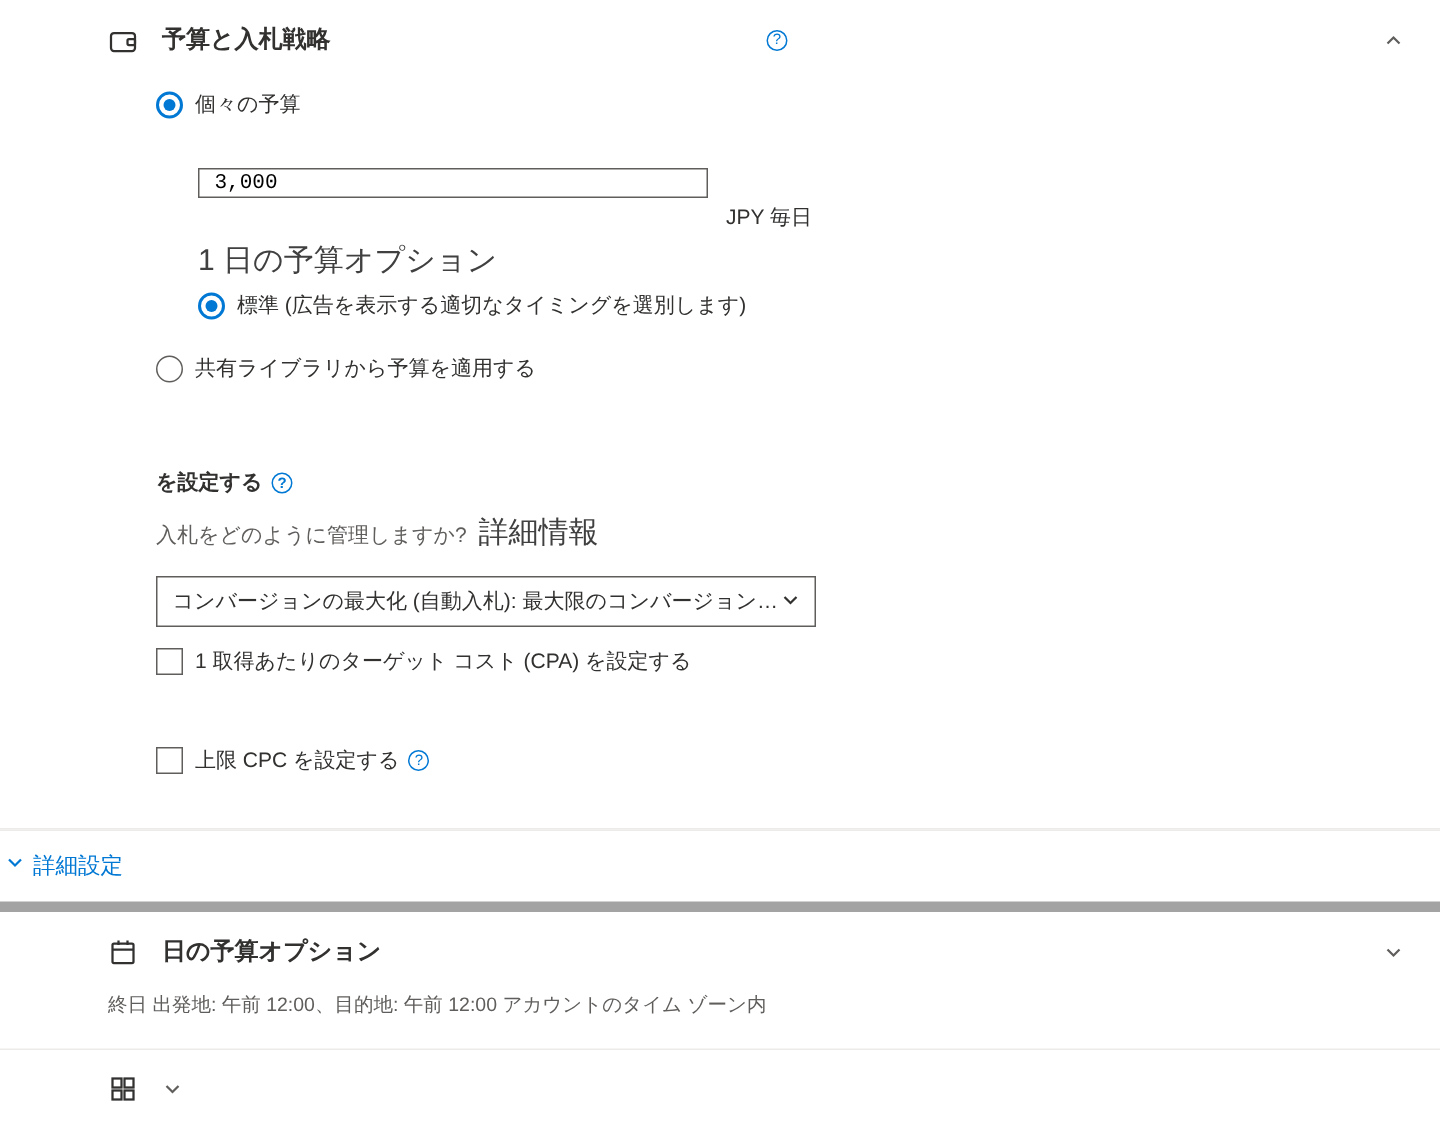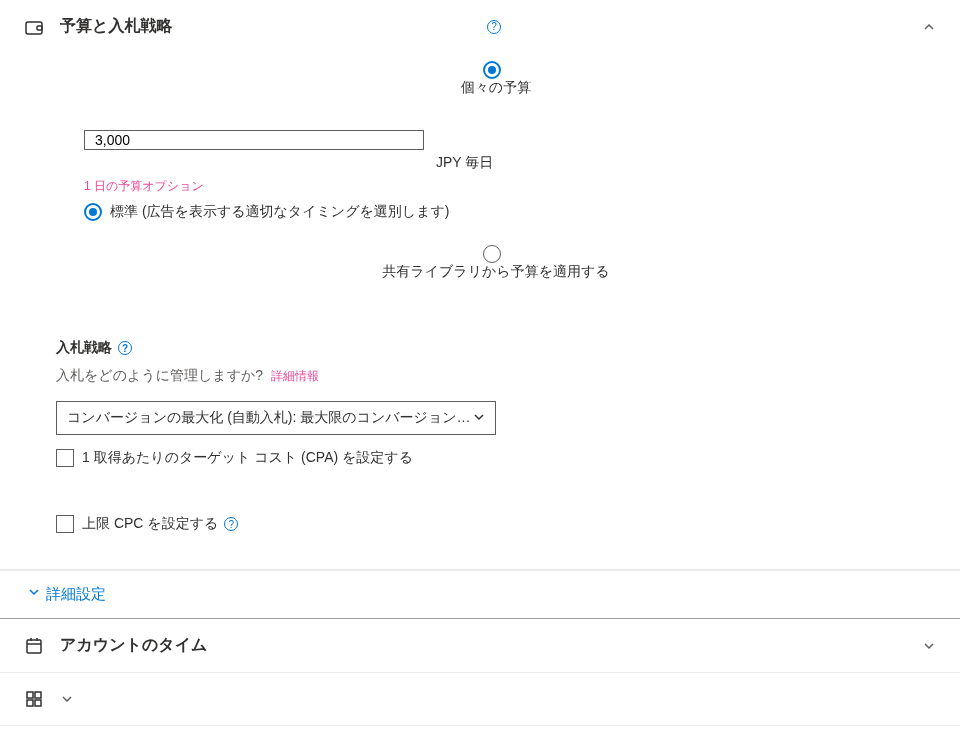--- a/index.html
+++ b/index.html
@@ -9,20 +9,21 @@
     }
     body {
       font-family: "Segoe UI", "Meiryo", sans-serif;
       font-size: 14px;
       color: #323130;
       background: #ffffff;
       width: 960px;
     }
     .section {
       border-bottom: 1px solid #edebe9;
+      padding-left: 48px;
     }
     .section-header {
       display: flex;
       align-items: center;
       padding: 16px 24px 16px 24px;
       cursor: pointer;
     }
     .section-icon {
       width: 20px;
       height: 20px;
@@ -60,21 +61,20 @@
     }
     .sched-body {
       padding: 0 24px 20px 24px;
       color: #605e5c;
       font-size: 13px;
     }
     .radio-row {
       display: flex;
       align-items: center;
       margin-bottom: 10px;
-      flex-direction: column;
     }
     .radio-circle {
       width: 18px;
       height: 18px;
       border-radius: 50%;
       margin-right: 8px;
       display: flex;
       align-items: center;
       justify-content: center;
       flex-shrink: 0;
@@ -98,31 +98,31 @@
       display: flex;
       align-items: center;
       margin-bottom: 6px;
     }
     .text-input {
       width: 340px;
       height: 20px;
       border: 1px solid #605e5c;
       padding: 0 10px;
       font-size: 14px;
-      font-family: Liberation Sans, sans-serif;
+      font-family: Liberation Mono, monospace;
     }
     .currency-label {
       margin-left: 12px;
       color: #323130;
       margin-top: 47px;
     }
     .link {
-      color: #ec4899;
-      cursor: pointer;
-      font-size: 12px;
+      color: #404040;
+      cursor: pointer;
+      font-size: 20px;
     }
     .sub-radio-row {
       display: flex;
       align-items: flex-end;
       margin-top: 8px;
     }
     .spacer {
       height: 24px;
     }
     .subsection-title {
@@ -158,22 +158,22 @@
       margin-bottom: 12px;
     }
     .checkbox-box {
       width: 18px;
       height: 18px;
       border: 1px solid #605e5c;
       margin-right: 8px;
       flex-shrink: 0;
     }
     .advanced-row {
-      padding: 14px 28px;
-      border-bottom: 1px solid #a3a3a3;
+      padding: 14px 4px;
+      border-bottom: 7px solid #a3a3a3;
       border-top: 1px solid #edebe9;
       display: flex;
       cursor: pointer;
     }
     .advanced-chevron {
       color: #0078d4;
       margin-right: 6px;
     }
     .advanced-text {
       color: #0078d4;
@@ -236,21 +236,21 @@
 
     <div class="radio-row">
       <span class="radio-circle unchecked"></span>
       <span>共有ライブラリから予算を適用する</span>
     </div>
 
     <div class="spacer"></div>
     <div class="spacer"></div>
 
     <div class="subsection-title">
-      <span>入札戦略</span>
+      <span>を設定する</span>
       <span class="help-icon">?</span>
     </div>
     <div class="question-text">
       <span>入札をどのように管理しますか?</span>
       <span class="link" style="margin-left:4px;">詳細情報</span>
     </div>
 
     <div class="select-box">
       <span class="select-text">コンバージョンの最大化 (自動入札): 最大限のコンバージョンを得る</span>
       <span>
@@ -287,27 +287,28 @@
 <div class="section">
   <div class="section-header">
     <span class="section-icon">
       <svg width="20" height="20" viewBox="0 0 20 20">
         <rect x="3" y="4" width="14" height="13" rx="1"></rect>
         <line x1="3" y1="8" x2="17" y2="8"></line>
         <line x1="7" y1="2" x2="7" y2="5"></line>
         <line x1="13" y1="2" x2="13" y2="5"></line>
       </svg>
     </span>
-    <span class="section-title">アカウントのタイム</span>
+    <span class="section-title">日の予算オプション</span>
     <span class="chevron">
       <svg width="14" height="14" viewBox="0 0 14 14">
           <path d="M3 5 L7 9 L11 5"></path>
         </svg>
     </span>
   </div>
+  <div class="sched-body">終日 出発地: 午前 12:00、目的地: 午前 12:00 アカウントのタイム ゾーン内</div>
 </div>
 
 <div class="section">
   <div class="section-header">
     <span class="section-icon">
       <svg width="20" height="20" viewBox="0 0 20 20">
         <rect x="3" y="3" width="6" height="6"></rect>
         <rect x="11" y="3" width="6" height="6"></rect>
         <rect x="3" y="11" width="6" height="6"></rect>
         <rect x="11" y="11" width="6" height="6"></rect>

